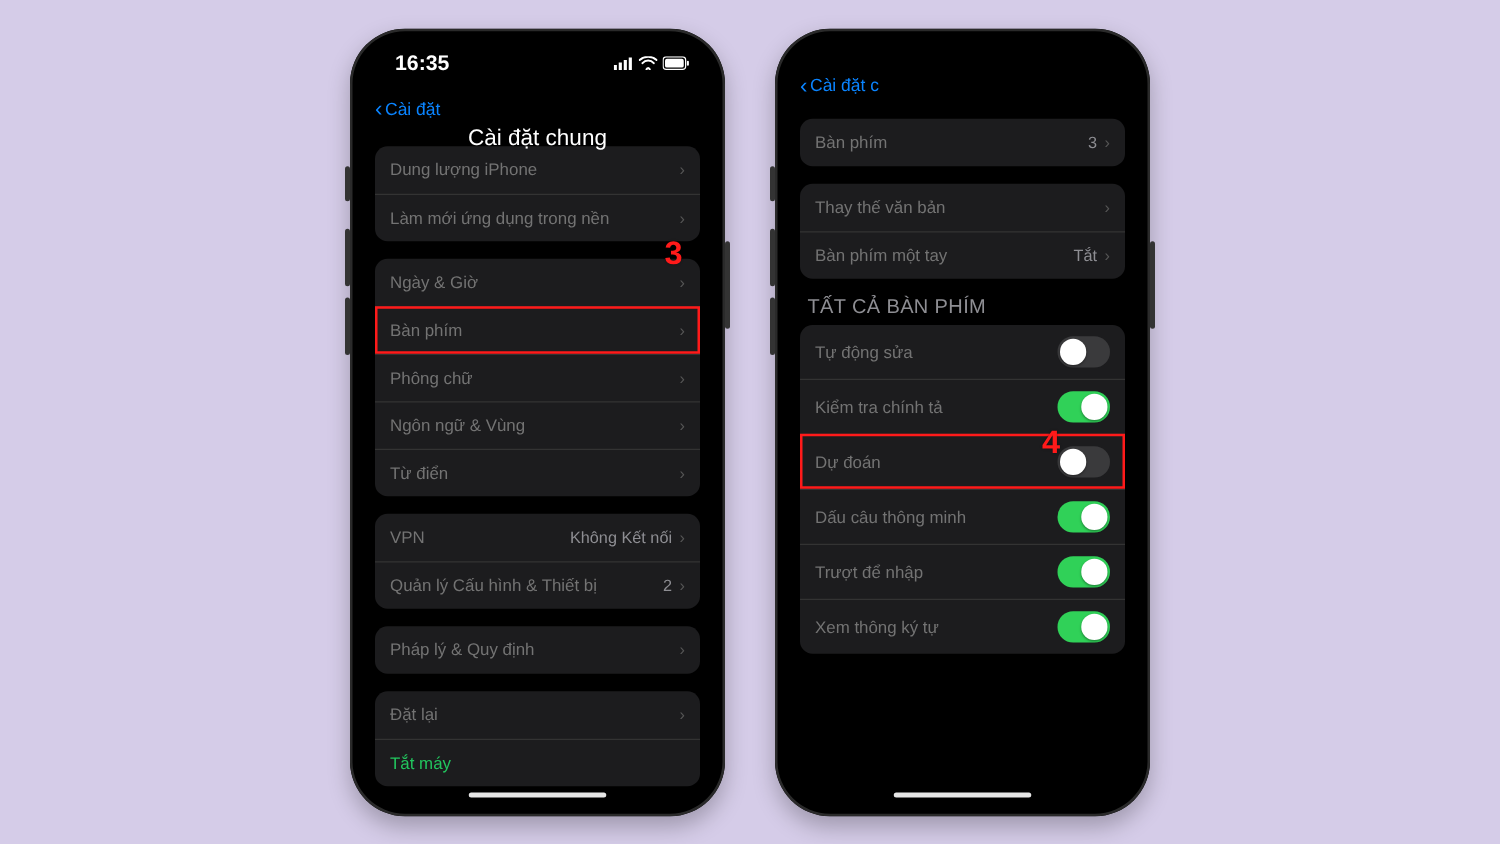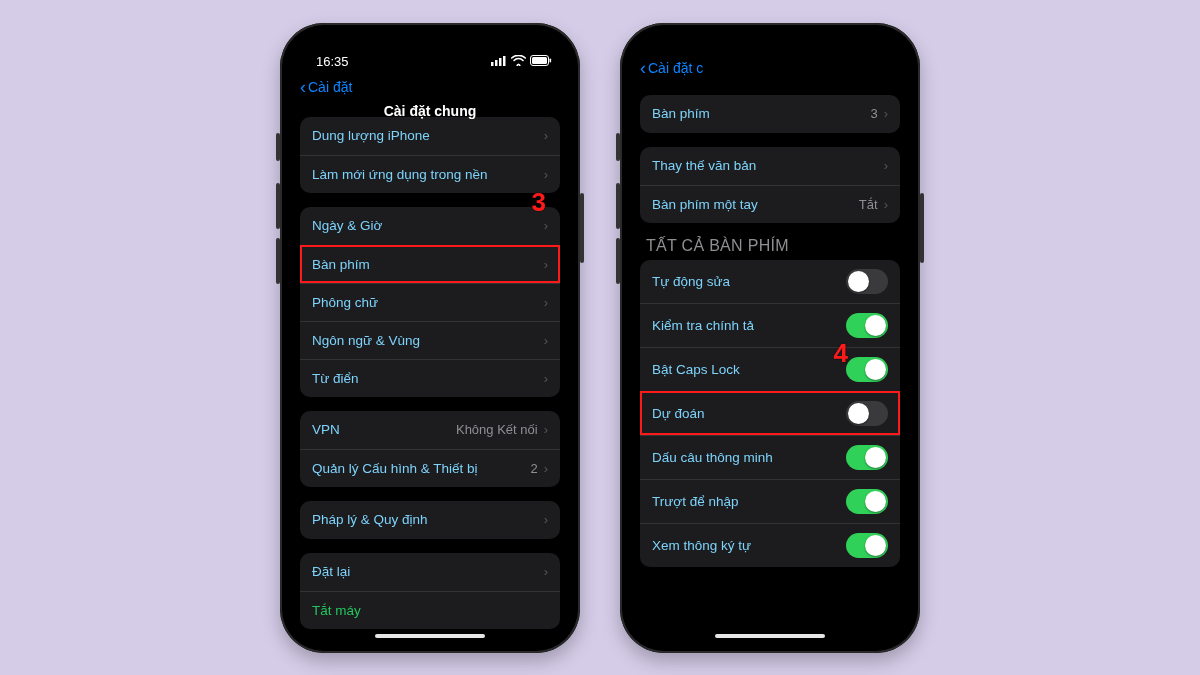--- a/index.html
+++ b/index.html
@@ -35,44 +35,44 @@
     position: absolute; top: 0; left: 50%; transform: translateX(-50%);
     width: 130px; height: 24px; background: #000; border-radius: 0 0 16px 16px;
     z-index: 50;
   }
   .side-btn { position: absolute; background: #333; border-radius: 3px; }
   .side-btn.l1 { left: -4px; top: 110px; width: 4px; height: 28px; }
   .side-btn.l2 { left: -4px; top: 160px; width: 4px; height: 46px; }
   .side-btn.l3 { left: -4px; top: 215px; width: 4px; height: 46px; }
   .side-btn.r1 { right: -4px; top: 170px; width: 4px; height: 70px; }
   .statusbar {
-    height: 38px; display: flex; align-items: flex-end;
+    height: 38px; display: flex; align-items: center;
     justify-content: space-between; padding: 0 18px 2px 26px;
-    font-size: 13px; font-weight: 400;
+    font-size: 17px; font-weight: 700;
   }
   .status-icons { display: flex; gap: 4px; align-items: center; }
   .navbar {
     height: 32px; display: flex; align-items: center; justify-content: center;
     position: relative; font-size: 14px;
   }
   .navbar .back { position: absolute; left: 10px; color: #0a84ff; display:flex; align-items:center; gap:2px; font-size:14px;}
-  .navbar .title { font-weight: 700; font-size: 14px; margin-top: 48px; }
+  .navbar .title { font-weight: 400; font-size: 18px; margin-top: 48px; }
   .chev { font-size: 18px; line-height:1; }
   .scroll { overflow-y: hidden; height: calc(100% - 70px); }
   .group { margin: 14px 0 0 0; }
   .group-header { font-size: 16px; color: #8e8e93; text-transform: uppercase; padding: 0 16px 5px 16px; letter-spacing: .3px;}
   .cell-group { background: #1c1c1e; margin: 0 10px; border-radius: 10px; overflow:hidden;}
   .cell {
     min-height: 38px; padding: 9px 12px;
     display: flex; align-items: center; justify-content: space-between;
     border-top: 0.5px solid #333;
     font-size: 13.5px;
   }
   .cell:first-child { border-top: none; }
-  .cell .label { color: #7dd3fc; }
+  .cell .label { color: #737373; }
   .cell .right { display:flex; align-items:center; gap:6px; color:#8e8e93; font-size:13px;}
   .chevron-right { color: #555; font-size: 13px; }
   .cell.link .label { color: #22c55e; }
   .toggle {
     width: 42px; height: 25px; border-radius: 13px; position: relative; flex-shrink:0;
   }
   .toggle .knob {
     position: absolute; top: 2px; width: 21px; height: 21px; border-radius: 50%;
     background: #fff; box-shadow: 0 1px 2px rgba(0,0,0,.4);
   }
@@ -295,26 +295,20 @@
               <div class="toggle off">
                 <div class="knob"></div>
               </div>
             </div>
             <div class="cell">
               <span class="label">Kiểm tra chính tả</span>
               <div class="toggle on">
                 <div class="knob"></div>
               </div>
             </div>
-            <div class="cell">
-              <span class="label">Bật Caps Lock</span>
-              <div class="toggle on">
-                <div class="knob"></div>
-              </div>
-            </div>
             <div class="cell highlight">
               <span class="label">Dự đoán</span>
               <div class="toggle off">
                 <div class="knob"></div>
               </div>
             </div>
             <div class="cell">
               <span class="label">Dấu câu thông minh</span>
               <div class="toggle on">
                 <div class="knob"></div>

